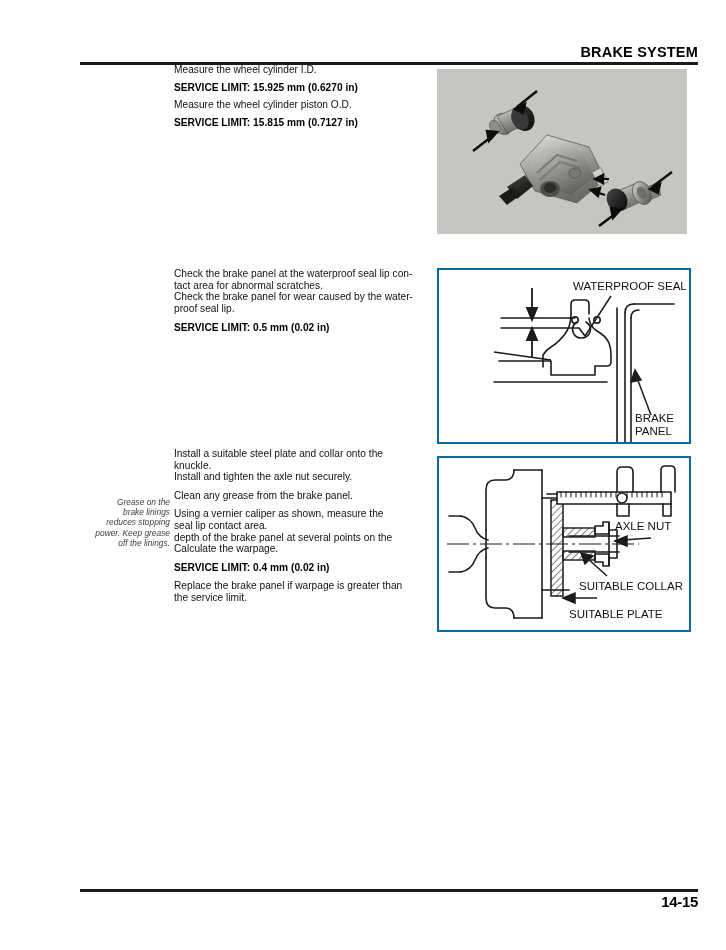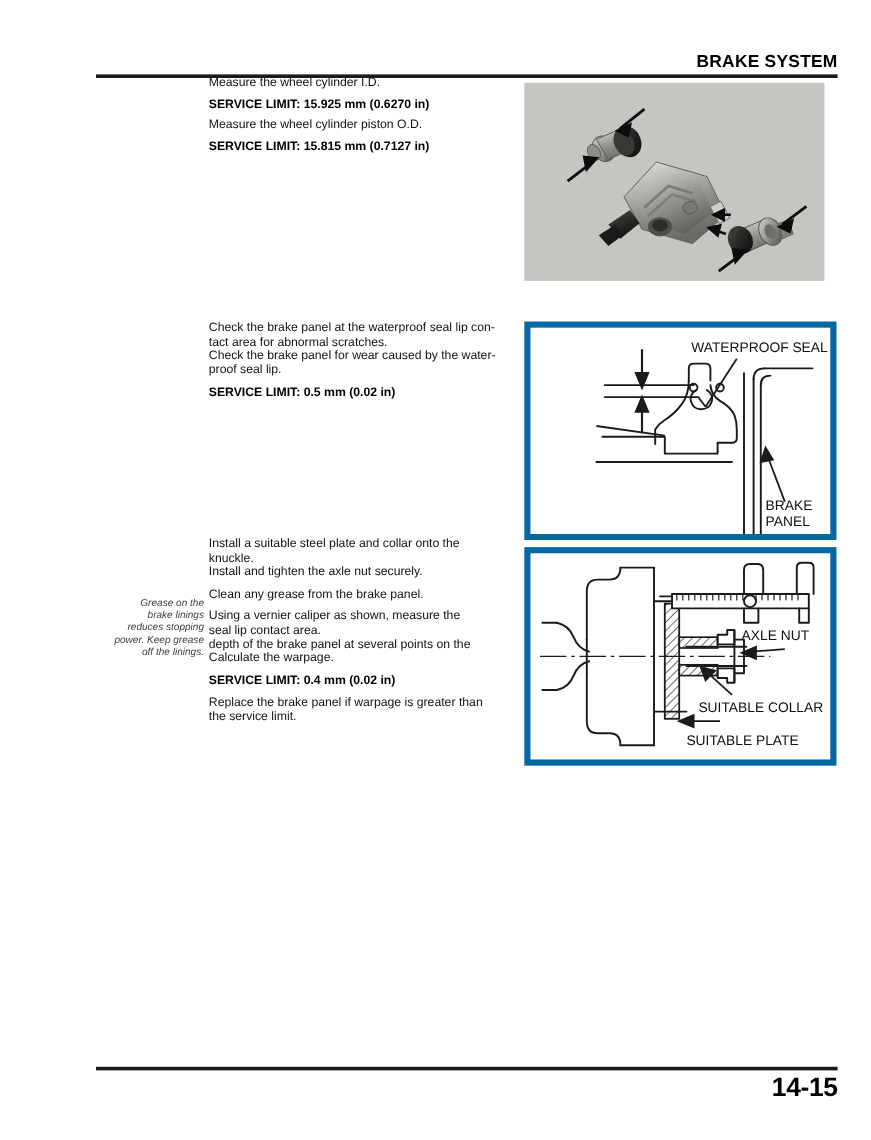--- a/index.html
+++ b/index.html
@@ -86,22 +86,22 @@
 
   #block2 { top: 268px; }
   #block2 .gap { height: 8px; }
 
   #block3 { top: 448px; }
   #block3 .gap { height: 7px; }
 
   
   .figbox {
     position: absolute;
-    border: 5px solid #0369a1;
-    background: #c4b5fd;
+    border: 2px solid #0369a1;
+    background: #fef9c3;
     overflow: hidden;
   }
   .photo {
     position: absolute;
     left: 437px;
     top: 69px;
     width: 250px;
     height: 165px;
     background: #c9c9c7;
     overflow: hidden;
@@ -117,21 +117,21 @@
     left: 80px;
     top: 889px;
     width: 618px;
     height: 3px;
     background: #1a1a1a;
   }
   .page-number {
     position: absolute;
     right: 28px;
     top: 893px;
-    font-size: 22px;
+    font-size: 15px;
     font-weight: bold;
     letter-spacing: -0.3px;
   }
 </style>
 </head>
 <body>
 
 <div class="page">
 
   <div class="header-title">BRAKE SYSTEM</div>

